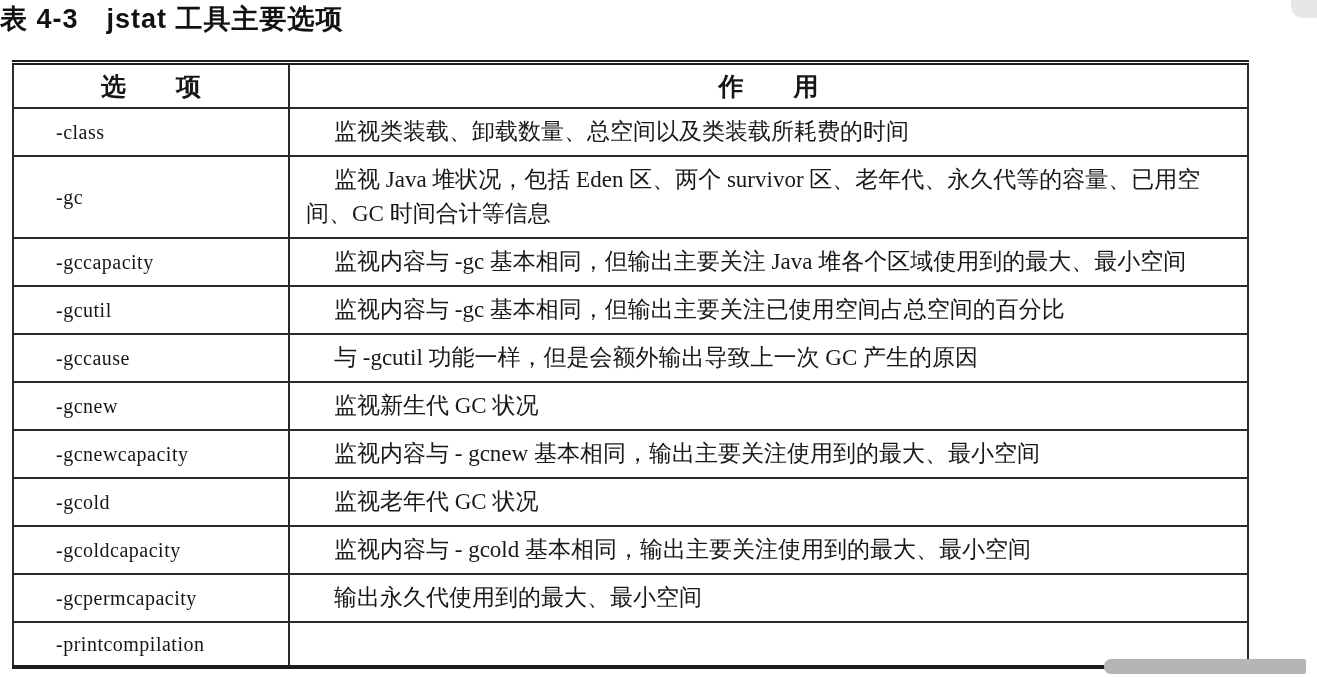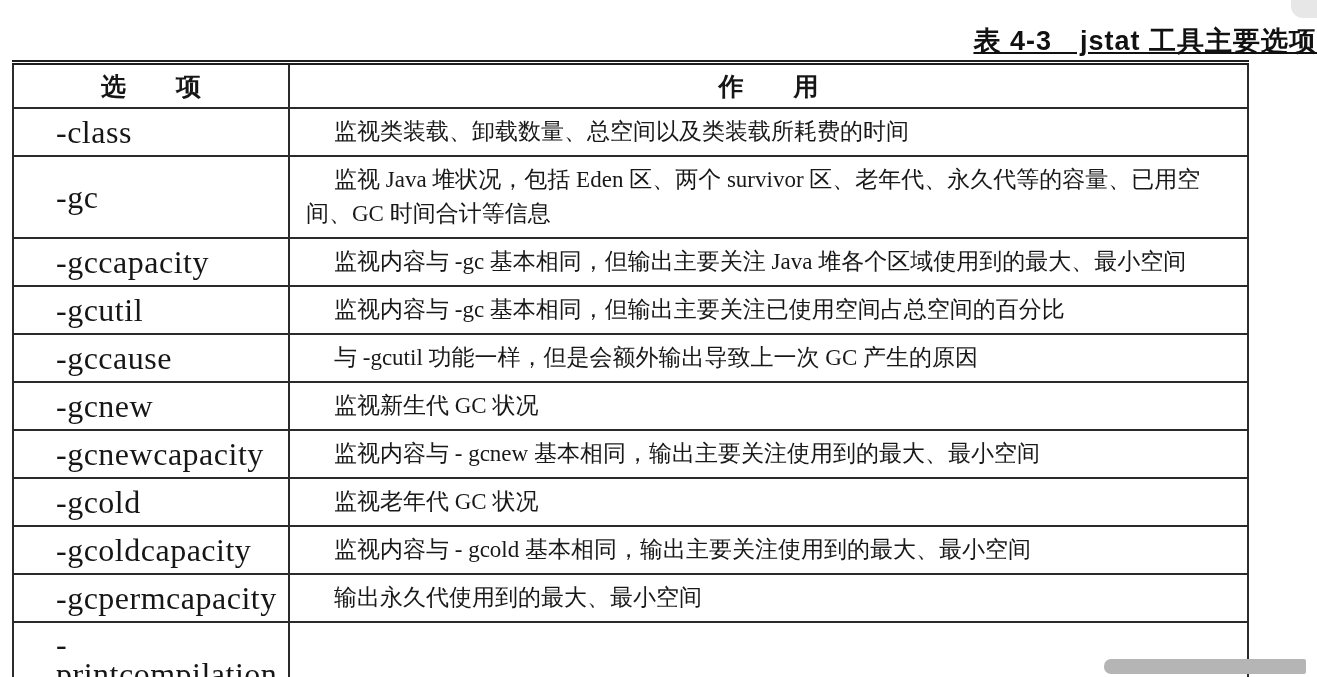--- a/index.html
+++ b/index.html
@@ -9,28 +9,27 @@
   }
   body {
     width: 1317px;
     height: 677px;
     position: relative;
     overflow: hidden;
     font-family: "Liberation Serif", "DejaVu Serif", serif;
     color: #141414;
   }
   .caption {
-    text-align: right;
+    text-align: left;
     font-family: "Liberation Sans", "DejaVu Sans", sans-serif;
     font-weight: bold;
     font-size: 27px;
     letter-spacing: 1px;
-    padding-top: 23px;
+    padding-top: 1px;
     color: #111;
-    text-decoration: underline;
   }
   table.scan-table {
     position: absolute;
     left: 12px;
     top: 60px;
     width: 1237px;
     border-collapse: collapse;
     table-layout: fixed;
     border-top: 5px double #1e1e1e;
     border-bottom: 4px solid #1e1e1e;
@@ -47,21 +46,21 @@
     border-right: 2px solid #2a2a2a;
   }
   th.col-option, th.col-effect {
     height: 40px;
     font-size: 25px;
     font-weight: bold;
     text-align: center;
     color: #161616;
   }
   td.col-option {
-    font-size: 32px;
+    font-size: 20px;
     padding: 6px 8px 6px 42px;
     letter-spacing: 0.5px;
     color: #161616;
     line-height: 30px;
   }
   td.col-effect {
     font-size: 23px;
     padding: 6px 16px 6px 16px;
     color: #181818;
     line-height: 34px;

